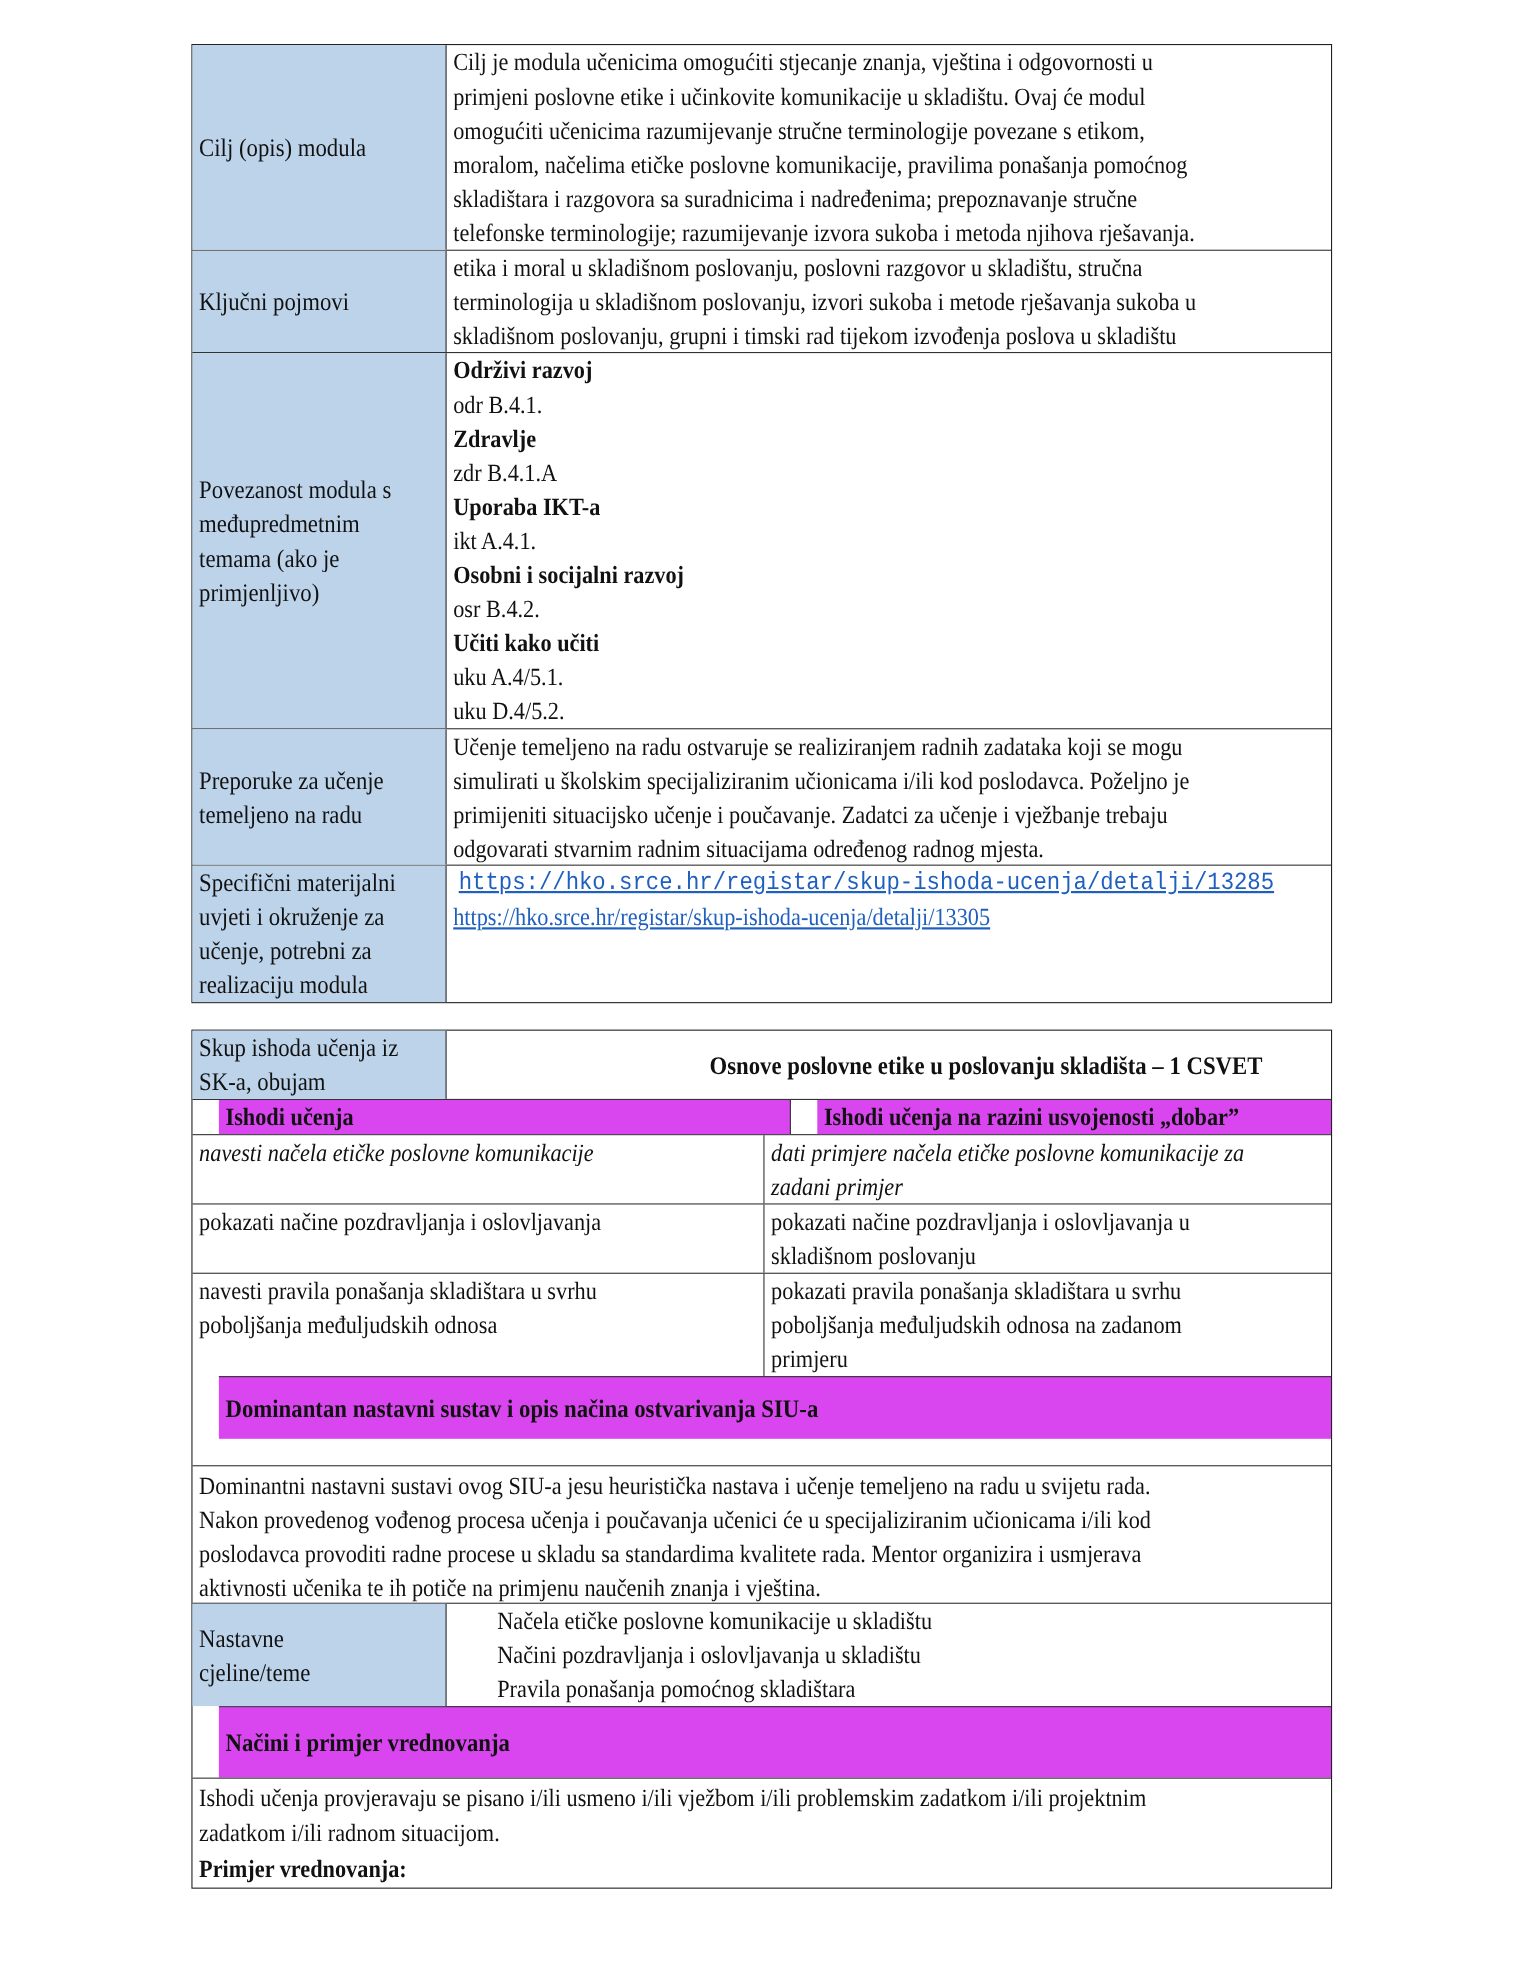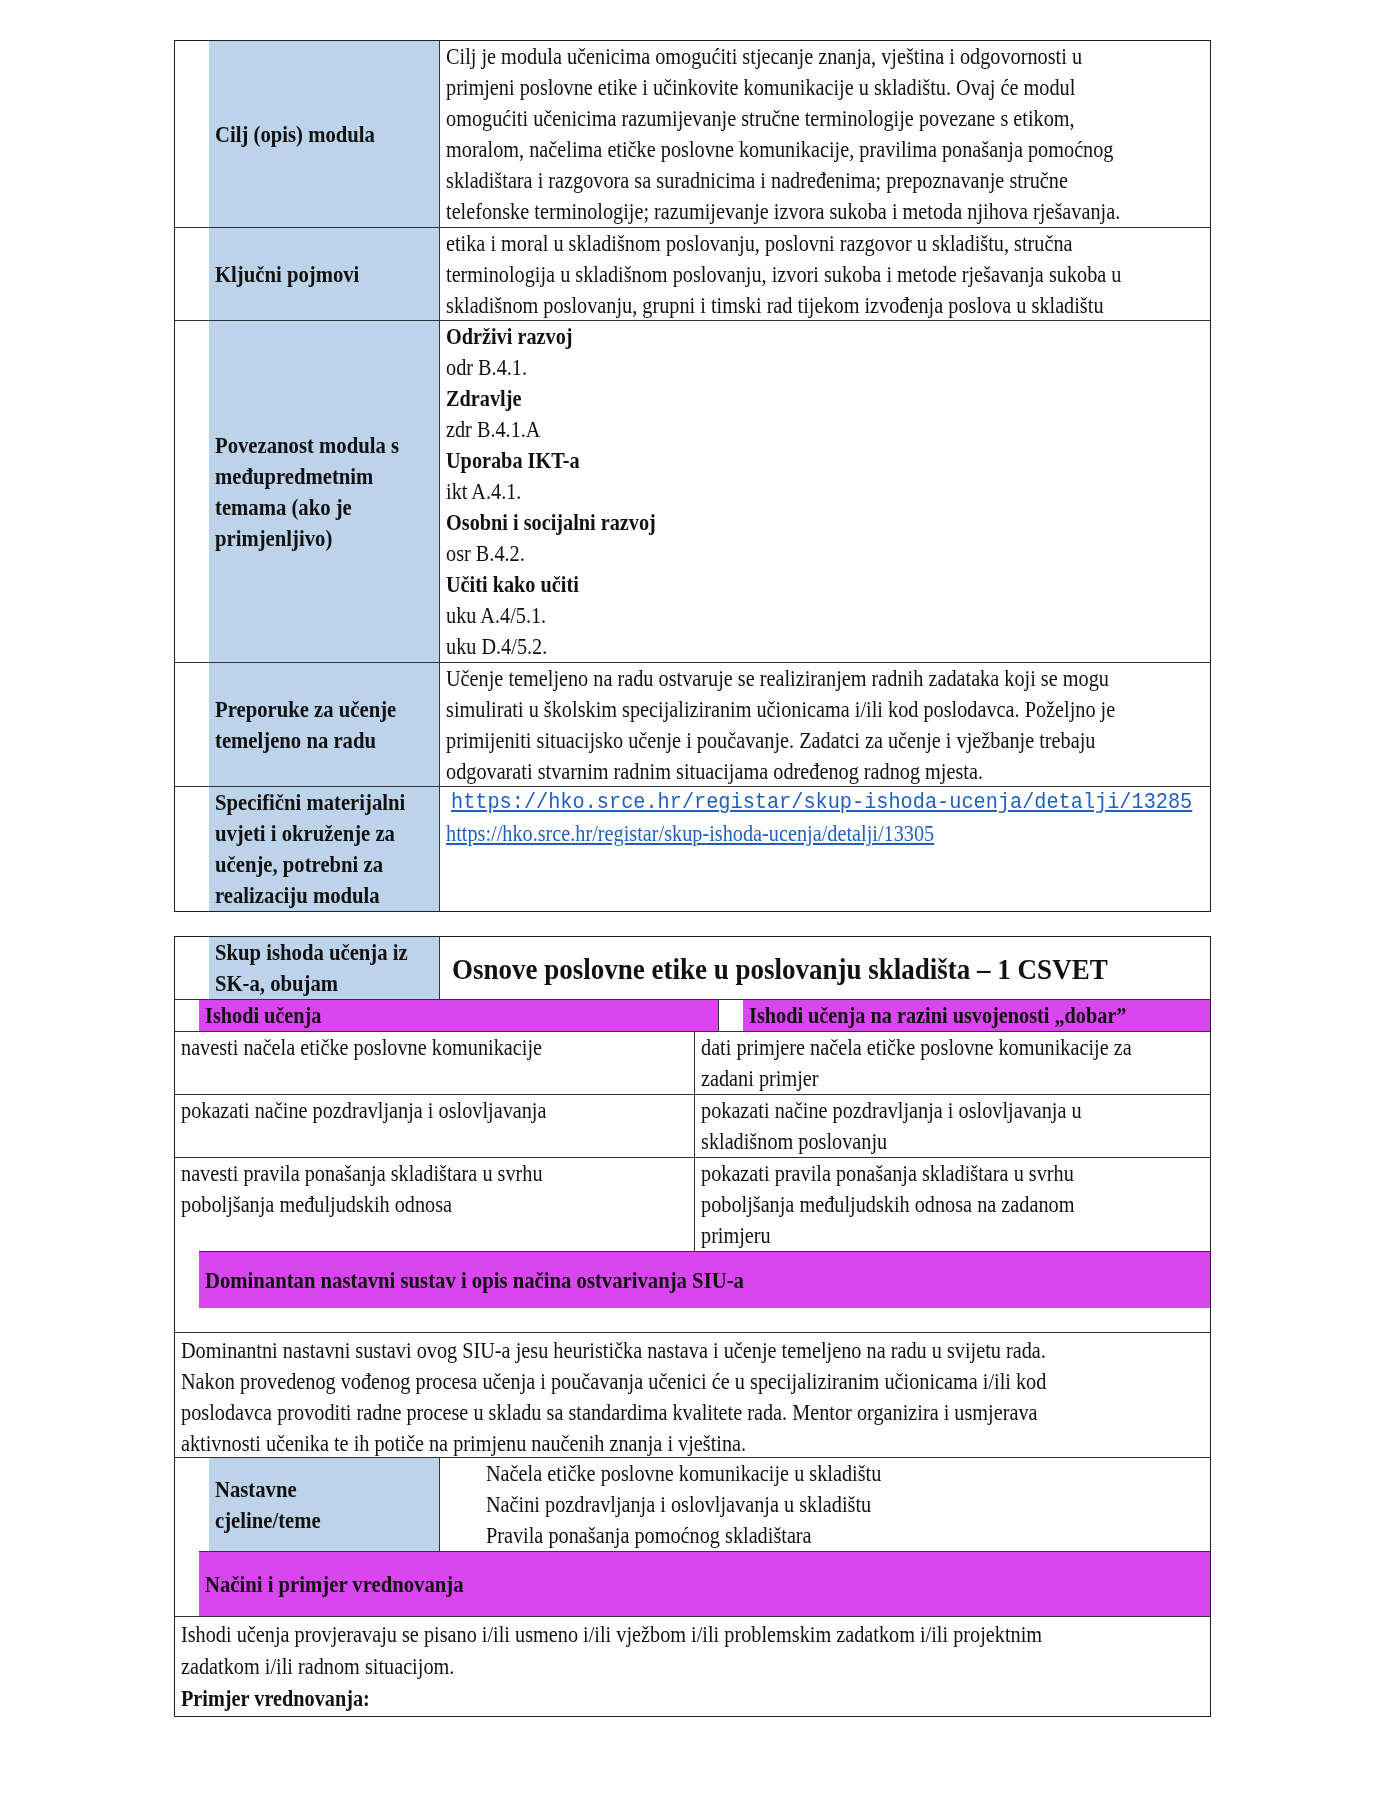--- a/index.html
+++ b/index.html
@@ -4,21 +4,21 @@
 <style>
   html, body { margin:0; padding:0; background:#ffffff; }
   body { width:1386px; height:1797px; position:relative; overflow:hidden;
          font-family:"Liberation Serif", "DejaVu Serif", serif; color:#111; }
   .tbl { position:absolute; left:174px; width:1037px; box-sizing:border-box;
          border:1.5px solid #222; }
   .row { display:flex; border-top:1.5px solid #333; box-sizing:border-box; }
   .row.first { border-top:none; }
   .lbl { background:#bdd3ea; width:231px; flex:none; box-sizing:border-box;
          border-right:1.5px solid #333; padding:0 6px; display:flex; align-items:center;
-         font-weight:bold; font-size:23px; line-height:31px;margin-left:34px; }
+         font-weight:normal; font-size:23px; line-height:31px; }
   .val { flex:1; padding:0 6px; font-size:22.5px; line-height:31px; box-sizing:border-box; }
   .line { display:block; white-space:nowrap; transform-origin:left center; }
   .nar { display:inline-block; transform:scaleX(0.9); transform-origin:left center; white-space:nowrap; }
   .b { font-weight:bold; }
   a.link { color:#1f5fbf; text-decoration:underline; }
   .hdr { background:#d946ef; font-weight:bold; font-size:23px; line-height:31px; padding:0 6px;
          display:flex; align-items:center; box-sizing:border-box;margin-left:24px; }
   .half { width:520px; flex:none; box-sizing:border-box; border-right:1.5px solid #333; padding:0 6px;
           font-size:22.5px; line-height:31px; }
   .half2 { flex:1; padding:0 6px; font-size:22.5px; line-height:31px; box-sizing:border-box; }
@@ -105,33 +105,33 @@
 </div>
 
 <div class="tbl" style="top:936px;">
   <div class="row first" style="height:62px;">
     <div class="lbl">
       <div>
         <span class="line"><span class="nar">Skup ishoda učenja iz</span></span>
         <span class="line"><span class="nar">SK-a, obujam</span></span>
       </div>
     </div>
-    <div class="val b" style="display:flex;align-items:center;padding-left:12px;font-size:30px;">
+    <div class="val b" style="display:flex;align-items:center;padding-left:12px;font-size:23px;justify-content:flex-end;">
       <span class="nar">Osnove poslovne etike u poslovanju skladišta – 1 CSVET</span>
     </div>
   </div>
   <div class="row" style="height:32px;">
     <div class="half hdr">
         <span class="nar">Ishodi učenja</span>
       </div>
     <div class="half2 hdr">
         <span class="nar">Ishodi učenja na razini usvojenosti „dobar”</span>
       </div>
   </div>
-  <div class="row" style="height:63px;">
+  <div class="row" style="height:63px;font-style:italic;">
     <div class="half">
       <span class="line"><span class="nar">navesti načela etičke poslovne komunikacije</span></span>
     </div>
     <div class="half2">
       <span class="line"><span class="nar">dati primjere načela etičke poslovne komunikacije za</span></span>
       <span class="line"><span class="nar">zadani primjer</span></span>
     </div>
   </div>
   <div class="row" style="height:63px;">
     <div class="half">

